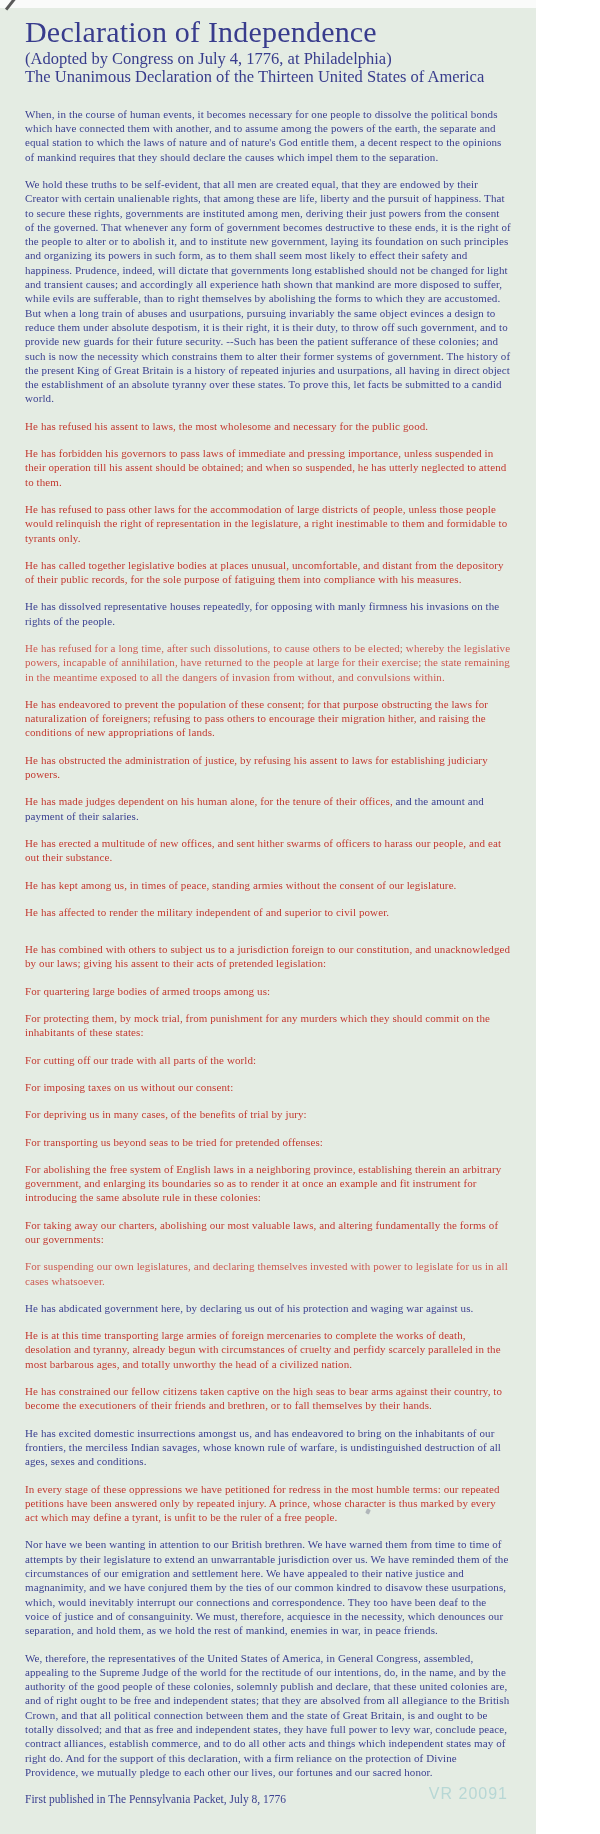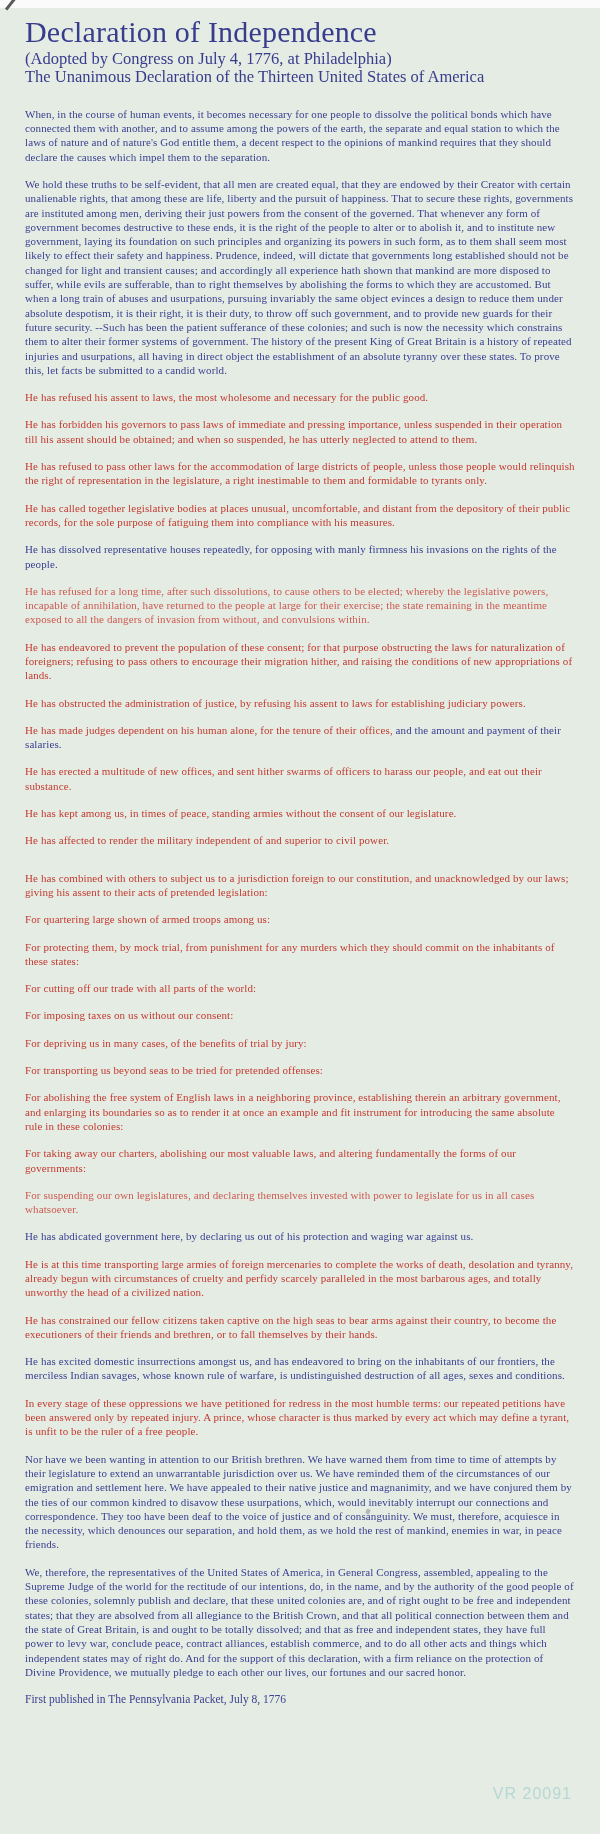--- a/index.html
+++ b/index.html
@@ -1,20 +1,20 @@
 <!DOCTYPE html>
 <html><head>
 <meta charset="utf-8">
 <style>
   html, body { margin: 0; padding: 0; }
   body { width: 600px; font-family: "Liberation Serif", serif; }
 
   .page {
     position: relative;
-    width: 600px;
+    width: 536px;
     height: 1834px;
     overflow: hidden;
     box-sizing: border-box;
   }
   .top-strip {
     position: absolute;
     top: 0; left: 0; right: 0;
     height: 8px;
     background: #fafbfa;
   }
@@ -103,21 +103,21 @@
         <p class="para"><span style="color: rgb(195, 58, 49);">He has called together legislative bodies at places unusual, uncomfortable, and distant from the depository of their public records, for the sole purpose of fatiguing them into compliance with his measures.</span></p>
         <p class="para"><span style="color: rgb(60, 65, 145);">He has dissolved representative houses repeatedly, for opposing with manly firmness his invasions on the rights of the people.</span></p>
         <p class="para"><span style="color: rgb(205, 90, 82);">He has refused for a long time, after such dissolutions, to cause others to be elected; whereby the legislative powers, incapable of annihilation, have returned to the people at large for their exercise; the state remaining in the meantime exposed to all the dangers of invasion from without, and convulsions within.</span></p>
         <p class="para"><span style="color: rgb(195, 58, 49);">He has endeavored to prevent the population of these consent; for that purpose obstructing the laws for naturalization of foreigners; refusing to pass others to encourage their migration hither, and raising the conditions of new appropriations of lands.</span></p>
         <p class="para"><span style="color: rgb(195, 58, 49);">He has obstructed the administration of justice, by refusing his assent to laws for establishing judiciary powers.</span></p>
         <p class="para"><span style="color: rgb(195, 58, 49);">He has made judges dependent on his human alone, for the tenure of their offices, </span><span style="color: rgb(60, 65, 145);">and the amount and payment of their salaries.</span></p>
         <p class="para"><span style="color: rgb(195, 58, 49);">He has erected a multitude of new offices, and sent hither swarms of officers to harass our people, and eat out their substance.</span></p>
         <p class="para"><span style="color: rgb(195, 58, 49);">He has kept among us, in times of peace, standing armies without the consent of our legislature.</span></p>
         <p class="para"><span style="color: rgb(195, 58, 49);">He has affected to render the military independent of and superior to civil power.</span></p>
         <p class="para extra-gap"><span style="color: rgb(195, 58, 49);">He has combined with others to subject us to a jurisdiction foreign to our constitution, and unacknowledged by our laws; giving his assent to their acts of pretended legislation:</span></p>
-        <p class="para"><span style="color: rgb(195, 58, 49);">For quartering large shown of armed troops among us:</span></p>
+        <p class="para"><span style="color: rgb(195, 58, 49);">For quartering large bodies of armed troops among us:</span></p>
         <p class="para"><span style="color: rgb(195, 58, 49);">For protecting them, by mock trial, from punishment for any murders which they should commit on the inhabitants of these states:</span></p>
         <p class="para"><span style="color: rgb(195, 58, 49);">For cutting off our trade with all parts of the world:</span></p>
         <p class="para"><span style="color: rgb(195, 58, 49);">For imposing taxes on us without our consent:</span></p>
         <p class="para"><span style="color: rgb(195, 58, 49);">For depriving us in many cases, of the benefits of trial by jury:</span></p>
         <p class="para"><span style="color: rgb(195, 58, 49);">For transporting us beyond seas to be tried for pretended offenses:</span></p>
         <p class="para"><span style="color: rgb(195, 58, 49);">For abolishing the free system of English laws in a neighboring province, establishing therein an arbitrary government, and enlarging its boundaries so as to render it at once an example and fit instrument for introducing the same absolute rule in these colonies:</span></p>
         <p class="para"><span style="color: rgb(195, 58, 49);">For taking away our charters, abolishing our most valuable laws, and altering fundamentally the forms of our governments:</span></p>
         <p class="para"><span style="color: rgb(205, 90, 82);">For suspending our own legislatures, and declaring themselves invested with power to legislate for us in all cases whatsoever.</span></p>
         <p class="para"><span style="color: rgb(60, 65, 145);">He has abdicated government here, by declaring us out of his protection and waging war against us.</span></p>
         <p class="para"><span style="color: rgb(195, 58, 49);">He is at this time transporting large armies of foreign mercenaries to complete the works of death, desolation and tyranny, already begun with circumstances of cruelty and perfidy scarcely paralleled in the most barbarous ages, and totally unworthy the head of a civilized nation.</span></p>

